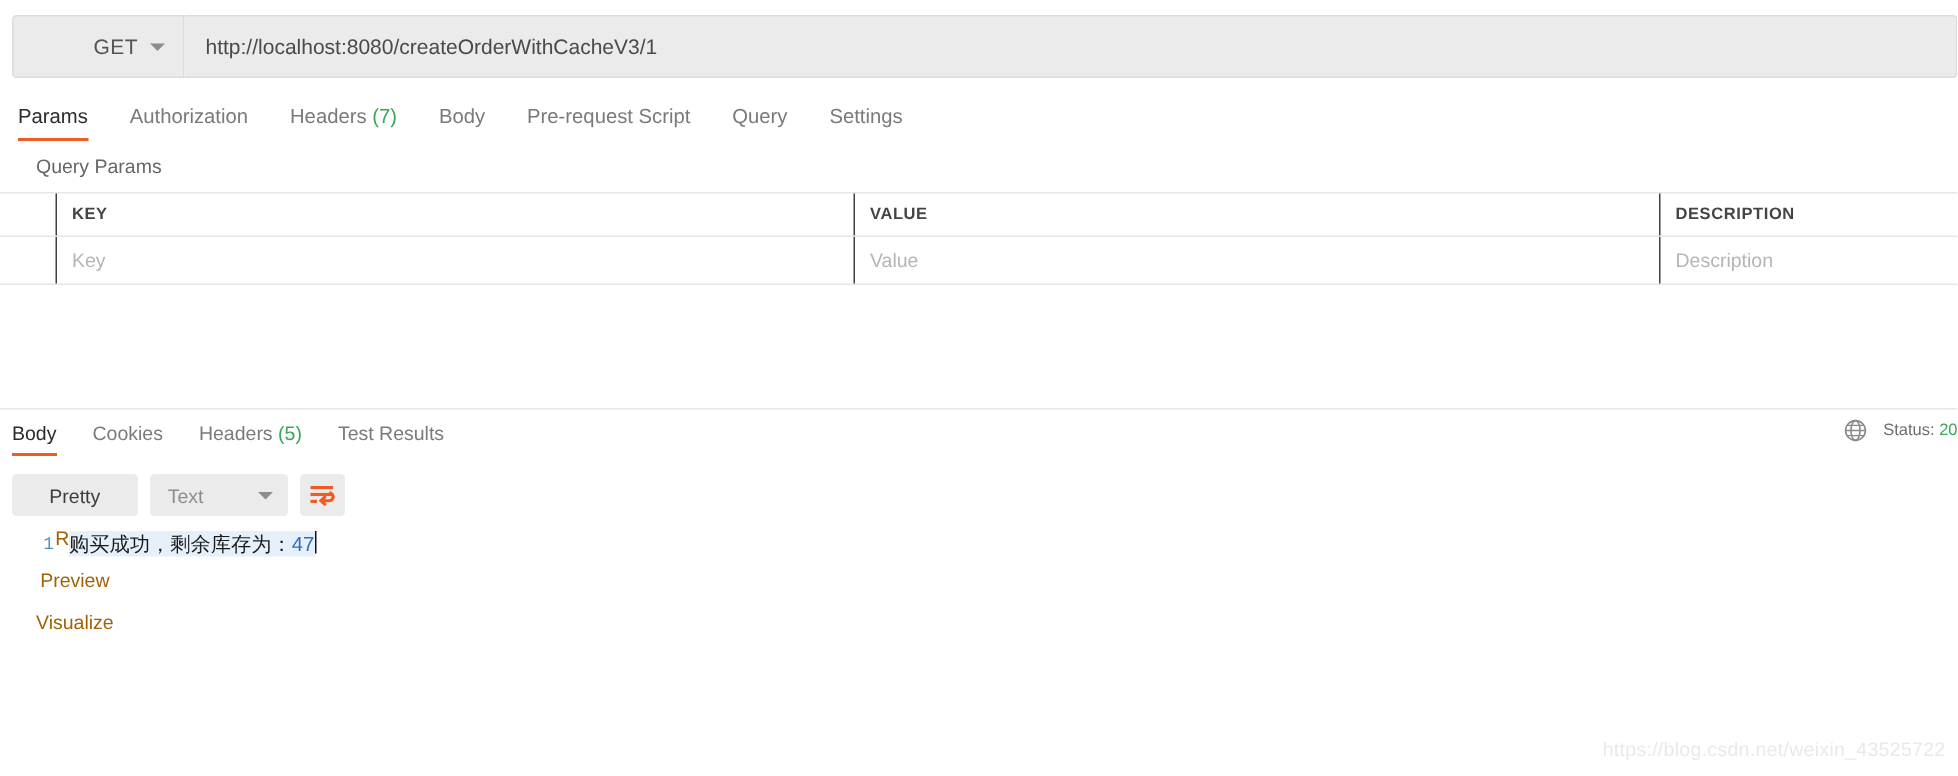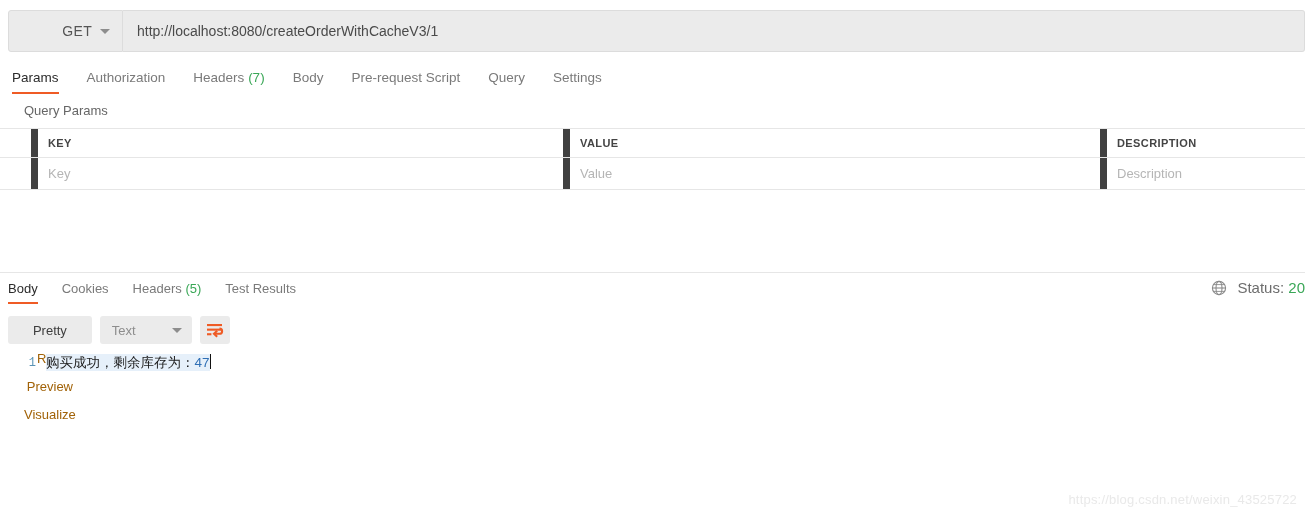--- a/index.html
+++ b/index.html
@@ -129,21 +129,21 @@
     box-sizing: border-box;
   }
   .pt-row.header {
     height: 28px;
   }
   .pt-row.body-row {
     height: 32px;
     border-top: 1px solid #e6e6e6;
   }
   .pt-cell {
-    border-right: 7px solid #404040;
+    border-right: 1px solid #404040;
     display: flex;
     align-items: center;
     padding: 0 0 0 10px;
     box-sizing: border-box;
     overflow: hidden;
     white-space: nowrap;
   }
   .pt-cell.check { width: 38px; padding: 0; }
   .pt-cell.key { width: 532px; }
   .pt-cell.value { width: 537px; }
@@ -188,21 +188,21 @@
     left: 4px;
     right: 12px;
   }
   .resp-meta {
     position: absolute;
     right: 0px;
     top: 279px;
     display: flex;
     align-items: center;
     gap: 10px;
-    font-size: 15px;
+    font-size: 11px;
     color: #6d6d6d;
     white-space: nowrap;
     overflow: hidden;
     max-width: 100px;
   }
   .globe {
     width: 16px;
     height: 16px;
     flex: 0 0 16px;
   }

